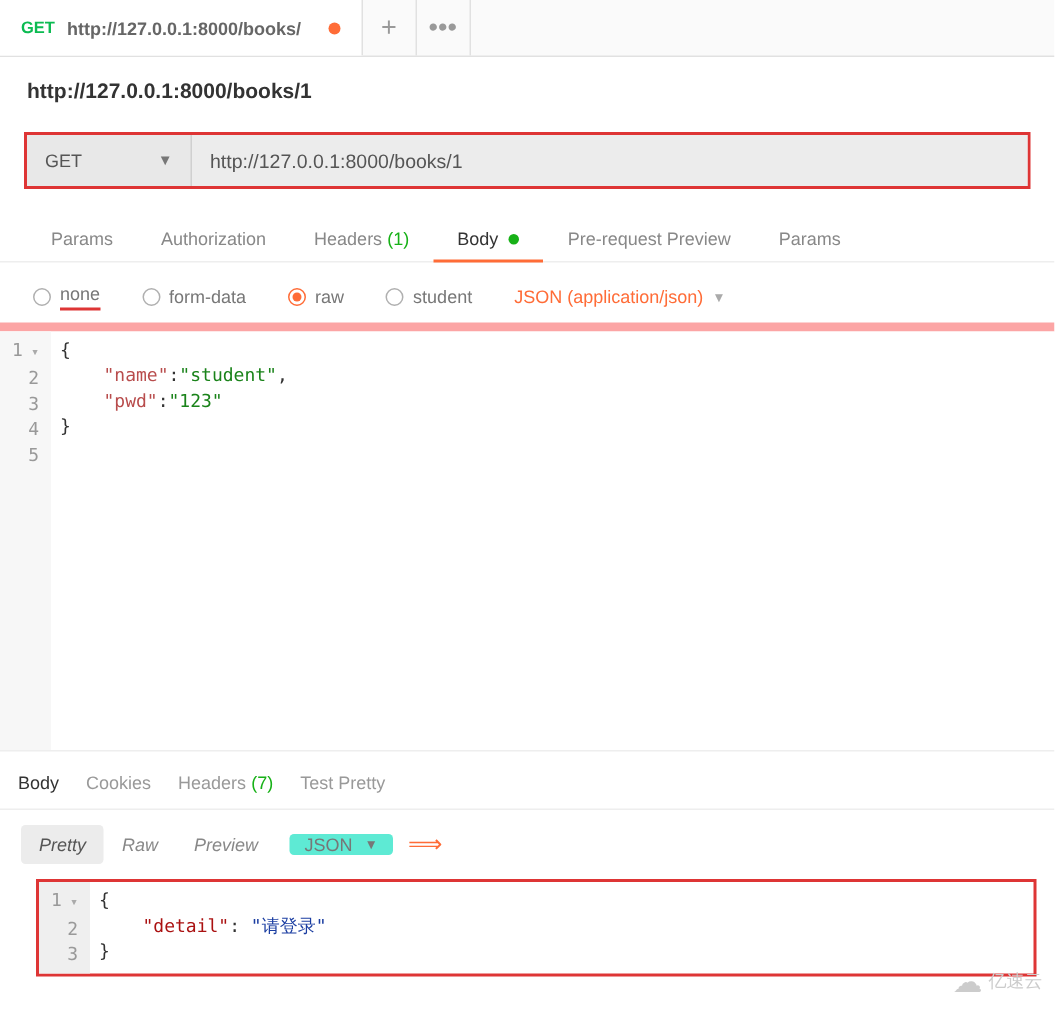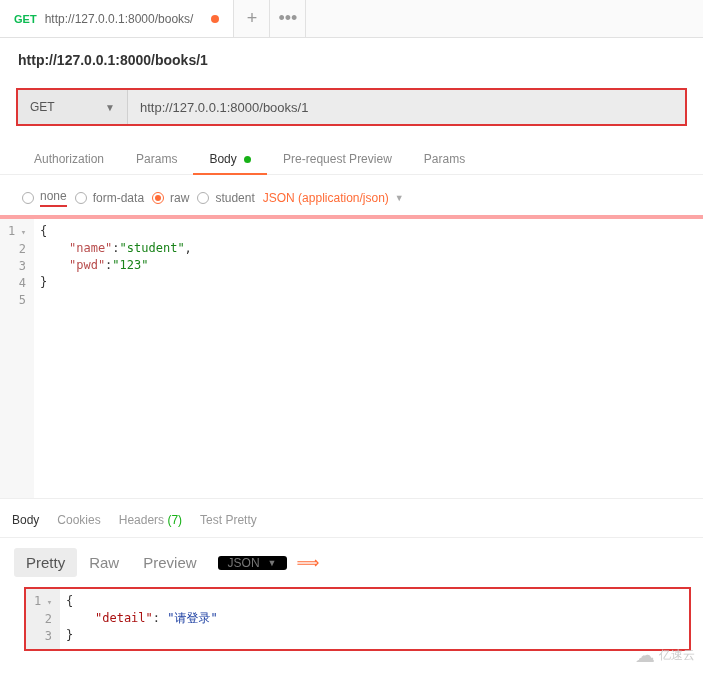--- a/index.html
+++ b/index.html
@@ -1,39 +1,39 @@
 <!DOCTYPE html>
 <html><head>
   <meta charset="utf-8">
   <style>
     * { box-sizing: border-box; margin: 0; padding: 0; }
     body { font-family: Arial, sans-serif; font-size: 12px; color: #555; background: #fff; width: 703px; }
     
     .tab-bar { display: flex; align-items: center; border-bottom: 1px solid #e1e1e1; background: #fafafa; height: 38px; }
     .tab { display: flex; align-items: center; padding: 0 14px; height: 100%; background: #fff; border-right: 1px solid #e1e1e1; gap: 8px; }
     .tab-method { color: #0cbb52; font-weight: 600; font-size: 11px; }
-    .tab-url { color: #666; font-size: 12px; }
+    .tab-url { color: #666; font-size: 12px; font-weight: bold; }
     .tab-dot { width: 8px; height: 8px; border-radius: 50%; background: #ff6c37; margin-left: 10px; }
     .tab-action { width: 36px; display: flex; align-items: center; justify-content: center; color: #999; font-size: 18px; border-right: 1px solid #e1e1e1; height: 100%; cursor: pointer; }
     
     .title-row { padding: 14px 18px 10px; font-size: 14px; font-weight: 600; color: #333; }
     
     .url-bar { display: flex; margin: 10px 16px 0 16px; height: 38px; border: 2px solid #de3535; }
     .method-select { display:flex; align-items:center; justify-content:space-between; width: 110px; background: #e8e8e8; padding: 0 12px; color:#555; border-right:1px solid #d0d0d0; cursor:pointer; }
     .method-select .arrow { font-size:10px; color:#777; }
     .url-input { flex: 1; border: none; padding: 0 12px; font-size: 13px; color:#555; outline: none; background:#ececec; }
     
     .req-tabs { display: flex; gap: 0; padding: 18px 18px 0; border-bottom: 1px solid #eee; }
     .req-tab { padding: 8px 16px; color:#888; font-size:12px; cursor:pointer; position:relative; }
     .req-tab .count { color:#17b117; }
     .req-tab.active { color:#333; }
     .req-tab.active::after { content:""; position:absolute; left:0; right:0; bottom:-1px; height:2px; background:#ff6c37; }
     .body-dot { display:inline-block; width:7px; height:7px; border-radius:50%; background:#17b117; margin-left:4px; vertical-align:middle; }
     
-    .body-types { display:flex; align-items:center; gap:8px; padding: 14px 22px 8px; border-bottom:4px solid #fca5a5; flex-wrap:wrap; }
+    .body-types { display:flex; align-items:center; gap:28px; padding: 14px 22px 8px; border-bottom:6px solid #fca5a5; flex-wrap:wrap; }
     .radio { display:flex; align-items:center; gap:6px; color:#777; font-size:12px; cursor:pointer; }
     .radio .r { width:12px; height:12px; border-radius:50%; border:1px solid #b0b0b0; display:inline-block; }
     .radio.sel .r { border:1px solid #ff6c37; position:relative; }
     .radio.sel .r::after { content:""; position:absolute; inset:2px; border-radius:50%; background:#ff6c37; }
     .json-type { color:#ff6c37; font-size:12px; display:flex; align-items:center; gap:6px; cursor:pointer; }
     .json-type .arrow { font-size:9px; color:#aaa; }
     .red-under { border-bottom:2px solid #de3535; display:inline-block; padding-bottom:2px; }
     
     .editor { font-family: Consolas, Menlo, monospace; font-size:12px; display:flex; background:#fff; min-height:280px; border-bottom:1px solid #eee; }
     .gutter { background:#f7f7f7; color:#999; text-align:right; padding:4px 8px; user-select:none; min-width:32px; }
@@ -45,24 +45,24 @@
     .k { color:#b84c4c; } 
     .s { color:#1a831a; } 
     .p { color:#333; }
     
     .resp-tabs { display:flex; gap:18px; padding:14px 12px 10px; border-bottom:1px solid #eee; }
     .resp-tab { color:#999; font-size:12px; cursor:pointer; }
     .resp-tab .count { color:#17b117; }
     .resp-tab.active { color:#333; }
     
     .view-bar { display:flex; align-items:center; gap:0; padding:10px 14px; }
-    .vb-btn { padding:6px 12px; border-radius:3px; color:#888; font-size:15px; cursor:pointer; }
+    .vb-btn { padding:6px 12px; border-radius:3px; color:#888; font-size:12px; cursor:pointer;font-style:italic; }
     .vb-btn.active { background:#ececec; color:#555; }
     .vb-sep { width:1px; height:20px; background:transparent; margin:0 4px; }
-    .vb-drop { background:#000000; padding:0 10px; border-radius:3px; color:#777; display:flex; gap:8px; align-items:center; cursor:pointer; }
+    .vb-drop { background:#5eead4; padding:0 10px; border-radius:3px; color:#777; display:flex; gap:8px; align-items:center; cursor:pointer; }
     .vb-drop .arrow { font-size:9px; }
     .copybtn { margin-left:10px; color:#ff6c37; font-size:16px; cursor:pointer; }
     
     .resp-wrap { margin:0 12px 12px 24px; border:2px solid #de3535; }
     .resp-editor { font-family: Consolas, Menlo, monospace; font-size:12px; display:flex; }
     .resp-editor .gutter { background:#efefef; }
     .resp-editor .code .k { color:#a11; }
     .resp-editor .code .s { color:#1a3da1; }
     
     .watermark { position:fixed; right:8px; bottom:8px; color:#ccc; font-size:12px; display:flex; align-items:center; gap:4px; }
@@ -85,22 +85,26 @@
 
 <div class="url-bar">
   <div class="method-select">
     <span>GET</span>
     <span class="arrow">▼</span>
   </div>
   <input class="url-input" value="http://127.0.0.1:8000/books/1" style="">
 </div>
 
 <div class="req-tabs">
+  <div class="req-tab">Params</div>
   <div class="req-tab">Authorization</div>
-  <div class="req-tab">Params</div>
+  <div class="req-tab">
+    <span>Headers</span>
+    <span class="count">(1)</span>
+  </div>
   <div class="req-tab active">
     <span>Body</span>
     <span class="body-dot"></span>
   </div>
   <div class="req-tab">Pre-request Preview</div>
   <div class="req-tab">Params</div>
 </div>
 
 <div class="body-types">
   <label class="radio">

